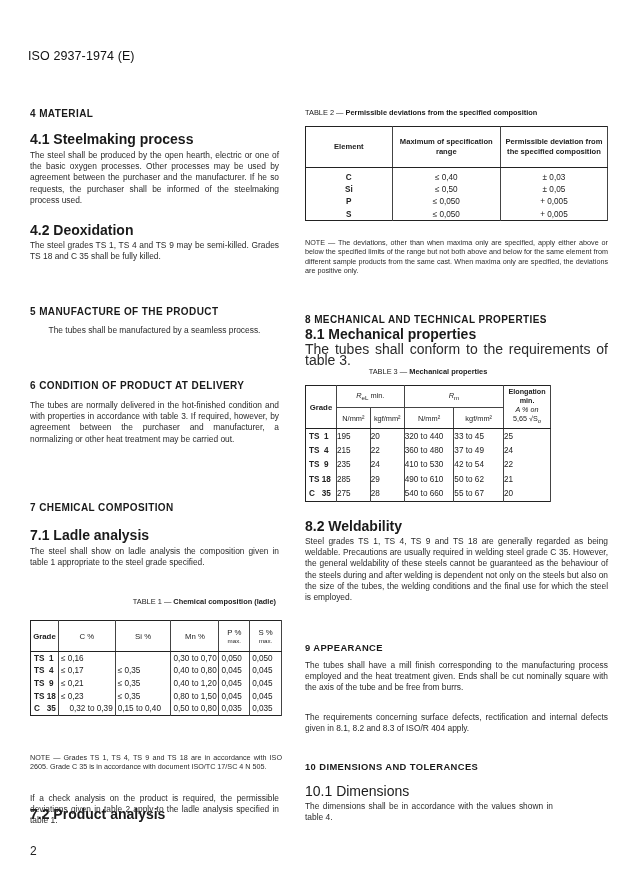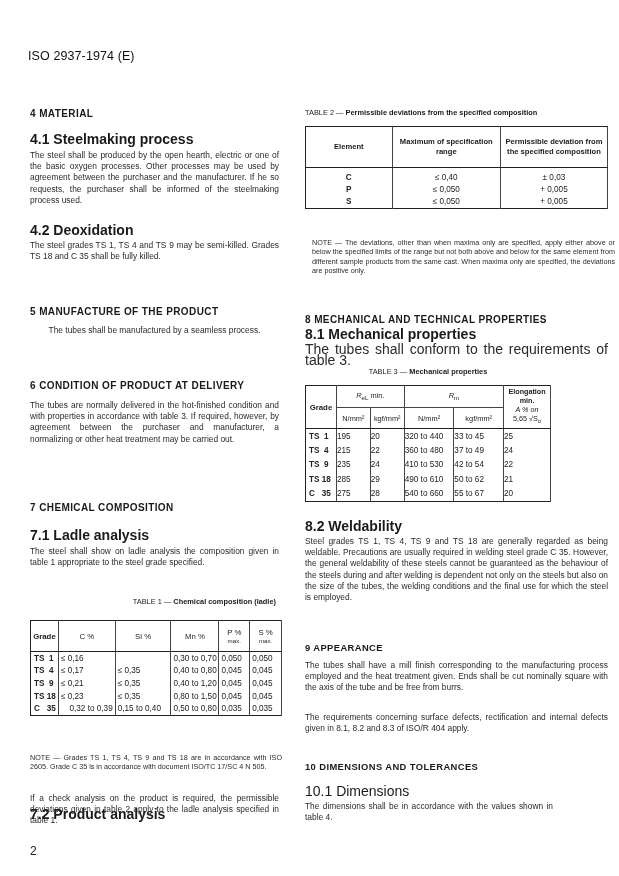--- a/index.html
+++ b/index.html
@@ -141,33 +141,38 @@
     <th>Element</th>
     <th>Maximum of specification range</th>
     <th class="b">Permissible deviation from the specified composition</th>
   </tr>
   <tr>
     <td class="el" style="padding-top:3px;">C</td>
     <td style="padding-top:3px;">≤ 0,40</td>
     <td style="padding-top:3px;">± 0,03</td>
   </tr>
   <tr>
+    <td class="el">Si</td>
+    <td>≤ 0,50</td>
+    <td>± 0,05</td>
+  </tr>
+  <tr>
     <td class="el">P</td>
     <td>≤ 0,050</td>
     <td>+ 0,005</td>
   </tr>
   <tr>
     <td class="el">S</td>
     <td>≤ 0,050</td>
     <td>+ 0,005</td>
   </tr>
 </tbody>
   </table>
 
-<div class="abs note" style="left:312px;top:238px;width:303px;">NOTE — The deviations, other than when maxima only are specified, apply either above or below the specified limits of the range but not both above and below for the same element from different sample products from the same cast. When maxima only are specified, the deviations are positive only.</div>
+<div class="abs note" style="left:305px;top:238px;width:303px;">NOTE — The deviations, other than when maxima only are specified, apply either above or below the specified limits of the range but not both above and below for the same element from different sample products from the same cast. When maxima only are specified, the deviations are positive only.</div>
 
 <div class="abs h1" style="left:305px;top:306px;margin-top:8px;">8   MECHANICAL AND TECHNICAL PROPERTIES</div>
 <div class="abs h2" style="left:305px;top:326px;">8.1   Mechanical properties</div>
 <div class="abs p" style="left:305px;top:344px;width:303px;font-size:14px;">The tubes shall conform to the requirements of table 3.</div>
 
 <div class="abs cap" style="left:305px;top:367px;width:246px;"><span>TABLE 3 — </span><b>Mechanical properties</b></div>
 
 <table class="abs t3">
   <colgroup>
       <col style="width:31px">

